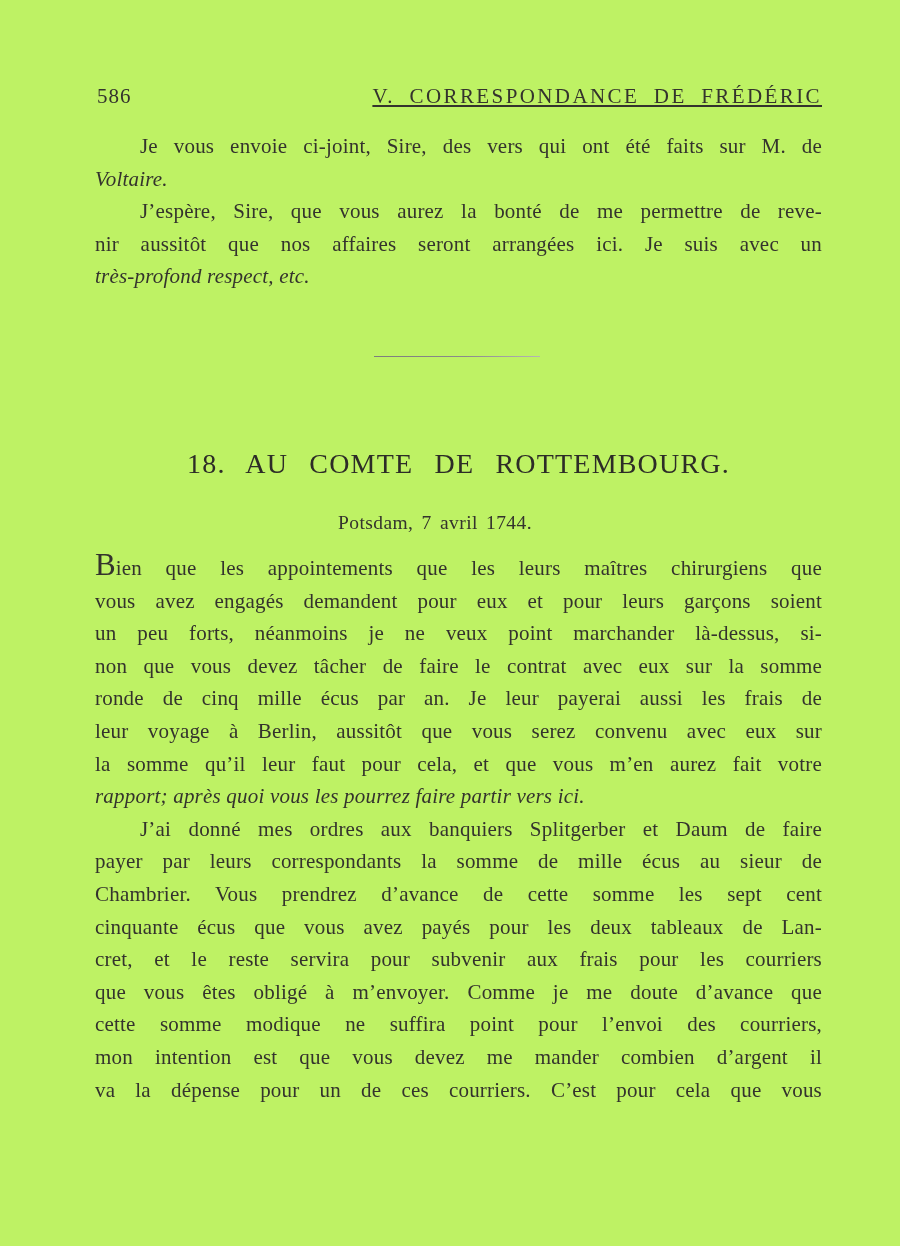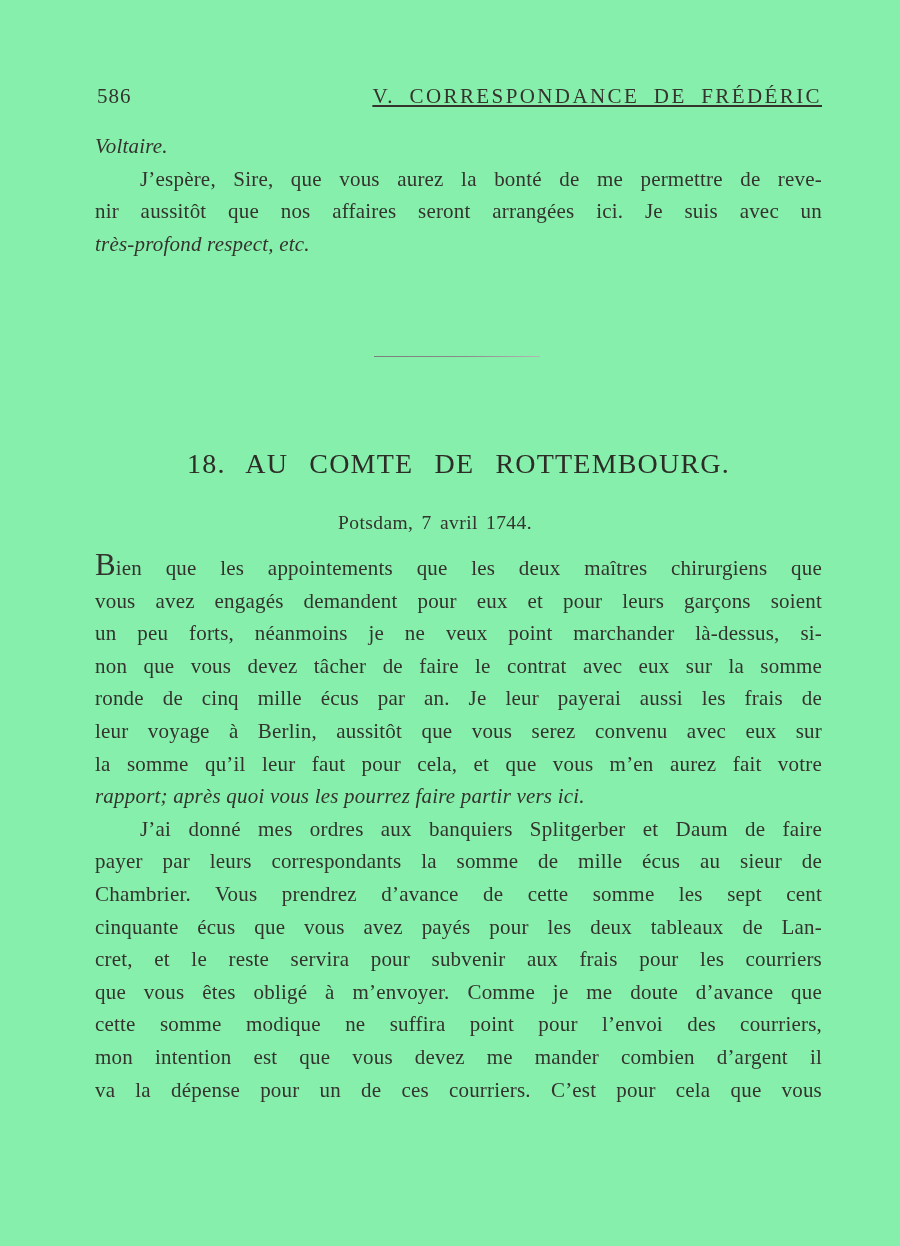--- a/index.html
+++ b/index.html
@@ -1,20 +1,20 @@
 <!DOCTYPE html>
 <html><head>
 <meta charset="utf-8">
 <style>
   html,body{margin:0;padding:0;background:#e8e8e4;}
   .page{
     position:relative;
     width:900px;height:1246px;
     margin:0 auto;
-    background:#86efac;
+    background:#bef264;
     color:#34332d;
     font-family:"Liberation Serif","DejaVu Serif",serif;
     overflow:hidden;
   }
   .content{position:absolute;left:95px;width:727px;}
 
   
   .runhead{top:84px;height:26px;font-size:21px;}
   .pageno{position:absolute;left:2px;top:0;letter-spacing:1px;}
   .runtitle{display:block;text-align:right;letter-spacing:2.4px;word-spacing:7px;white-space:nowrap;text-decoration:underline;}
@@ -67,34 +67,35 @@
 <body>
 
 <div class="page">
 
   <div class="content runhead" style="position:absolute;">
     <span class="pageno">586</span>
     <span class="runtitle">V.  CORRESPONDANCE  DE  FRÉDÉRIC</span>
   </div>
 
   <div class="content textblock intro" style="position:absolute;">
+    <span class="ln ind">Je vous envoie ci-joint, Sire, des vers qui ont été faits sur M. de</span>
     <span class="ln end">Voltaire.</span>
     <span class="ln ind">J’espère, Sire, que vous aurez la bonté de me permettre de reve-</span>
     <span class="ln">nir aussitôt que nos affaires seront arrangées ici.  Je suis avec un</span>
     <span class="ln end">très-profond respect, etc.</span>
   </div>
 
   <div class="divider"></div>
 
   <div class="content heading" style="position:absolute;">18.  AU  COMTE  DE  ROTTEMBOURG.</div>
 
   <div class="content textblock dateline" style="position:absolute;">Potsdam, 7 avril 1744.</div>
 
   <div class="content textblock letterbody" style="position:absolute;">
-    <span class="ln"><span class="initial">B</span><span>ien que les appointements que les deux maîtres chirurgiens que</span></span>
+    <span class="ln"><span class="initial">B</span><span>ien que les appointements que les leurs maîtres chirurgiens que</span></span>
     <span class="ln">vous avez engagés demandent pour eux et pour leurs garçons soient</span>
     <span class="ln">un peu forts, néanmoins je ne veux point marchander là-dessus, si-</span>
     <span class="ln">non que vous devez tâcher de faire le contrat avec eux sur la somme</span>
     <span class="ln">ronde de cinq mille écus par an.  Je leur payerai aussi les frais de</span>
     <span class="ln">leur voyage à Berlin, aussitôt que vous serez convenu avec eux sur</span>
     <span class="ln">la somme qu’il leur faut pour cela, et que vous m’en aurez fait votre</span>
     <span class="ln end">rapport; après quoi vous les pourrez faire partir vers ici.</span>
     <span class="ln ind">J’ai donné mes ordres aux banquiers Splitgerber et Daum de faire</span>
     <span class="ln">payer par leurs correspondants la somme de mille écus au sieur de</span>
     <span class="ln">Chambrier.  Vous prendrez d’avance de cette somme les sept cent</span>

